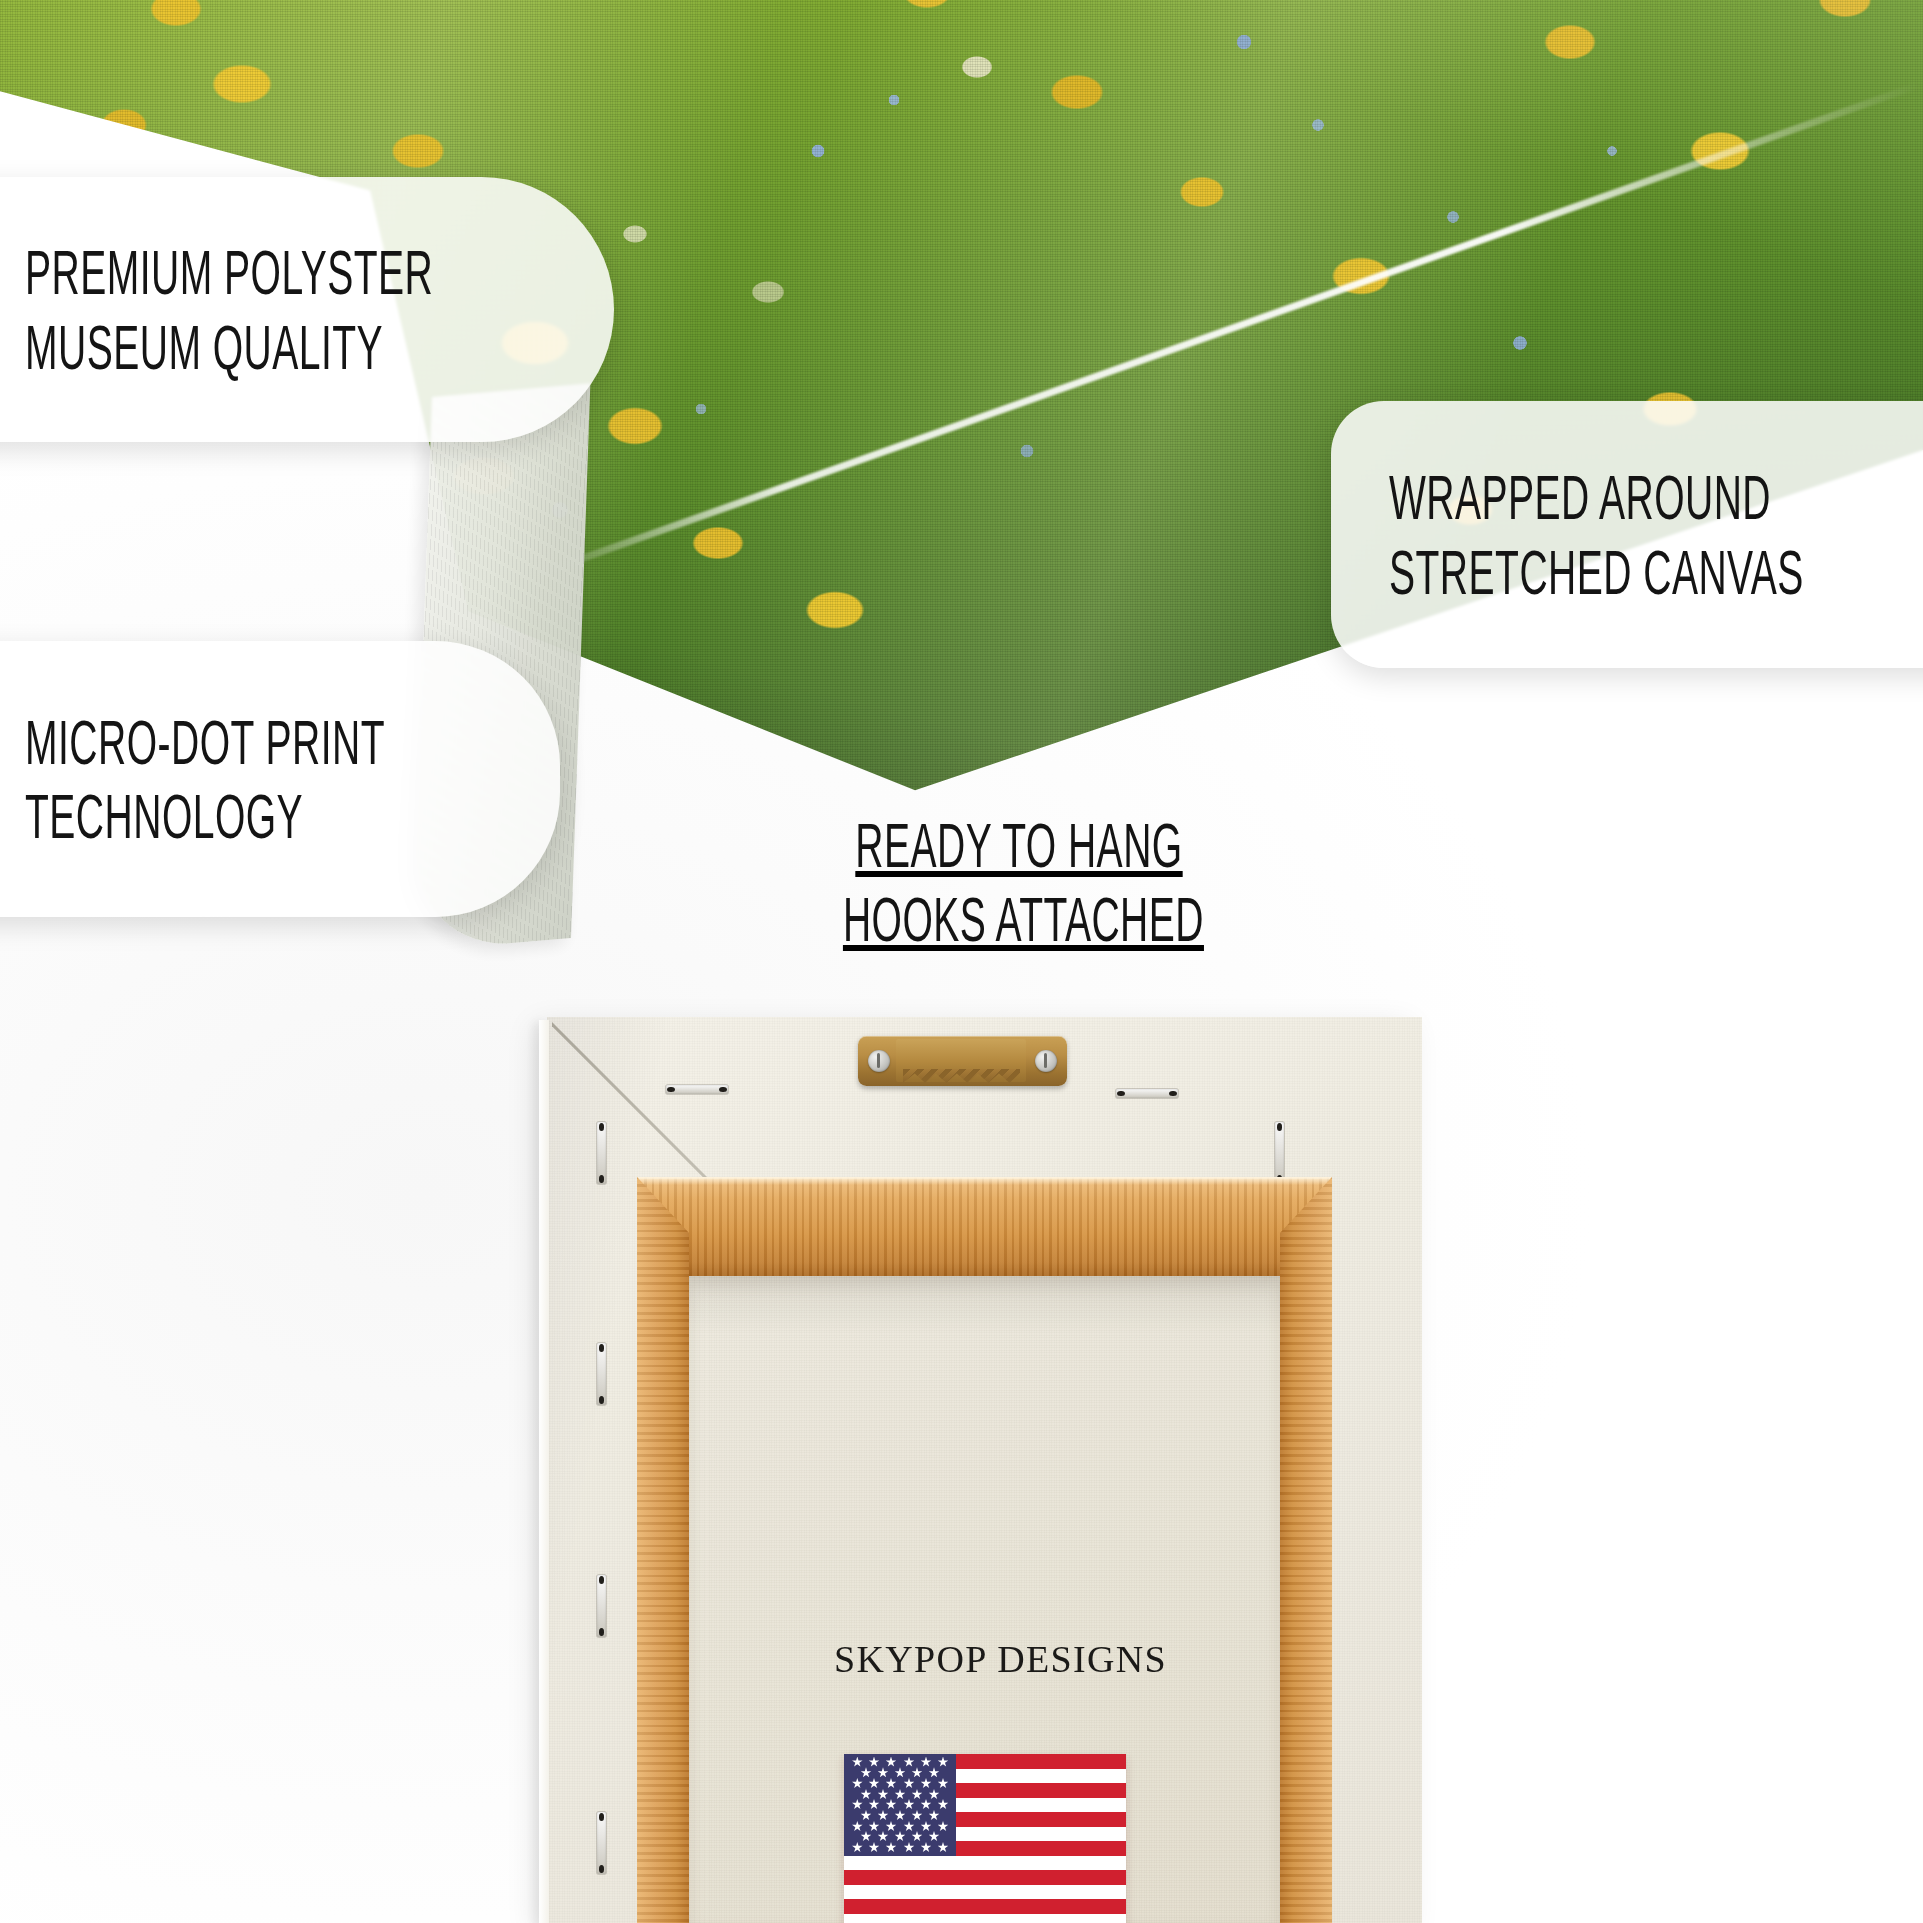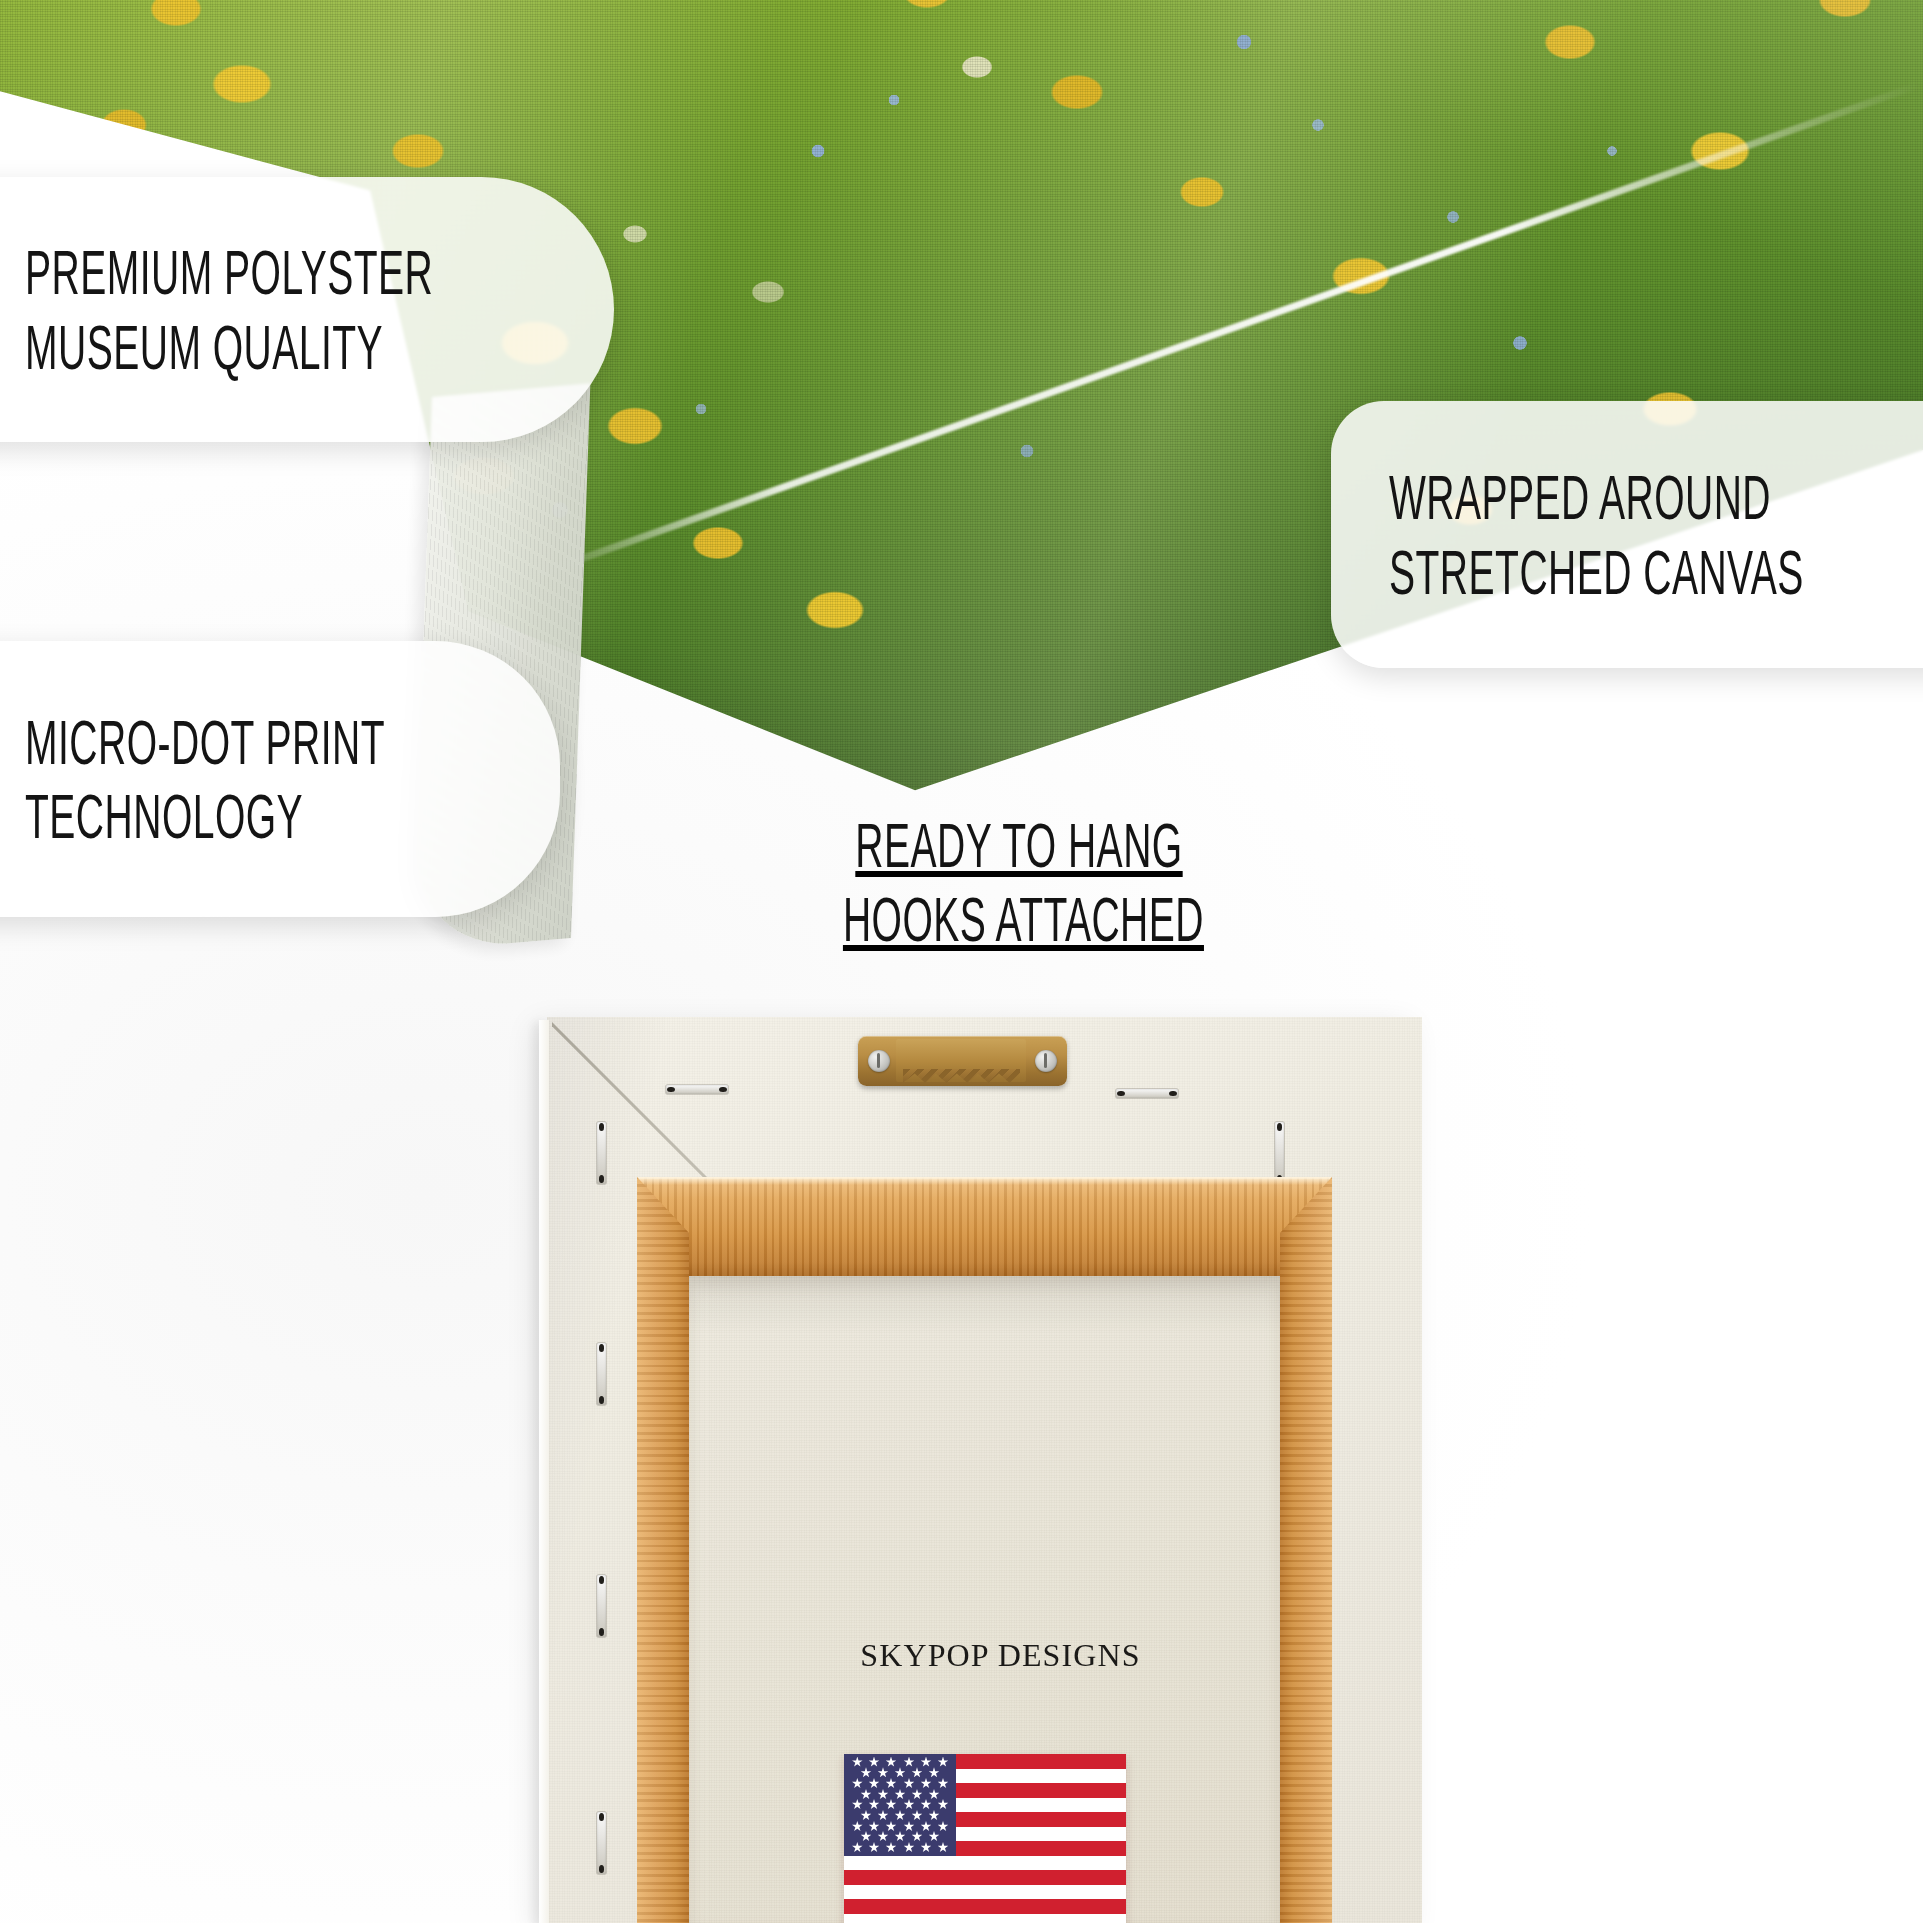--- a/index.html
+++ b/index.html
@@ -387,21 +387,21 @@
       repeating-linear-gradient(90deg, rgba(0,0,0,.018) 0 0.8px, rgba(255,255,255,.018) 0.8px 2.5px);
   }
 
   
   #brand-text {
     position: absolute;
     left: 0; right: 0;
     top: 361px;
     text-align: center;
     font-family: "Liberation Serif", serif;
-    font-size: 32px;
+    font-size: 38px;
     letter-spacing: .035em;
     color: #1b1a18;
     white-space: nowrap;
     margin-left: 32px;
   }
 
   
   #flag {
     position: absolute;
     left: 50%;

